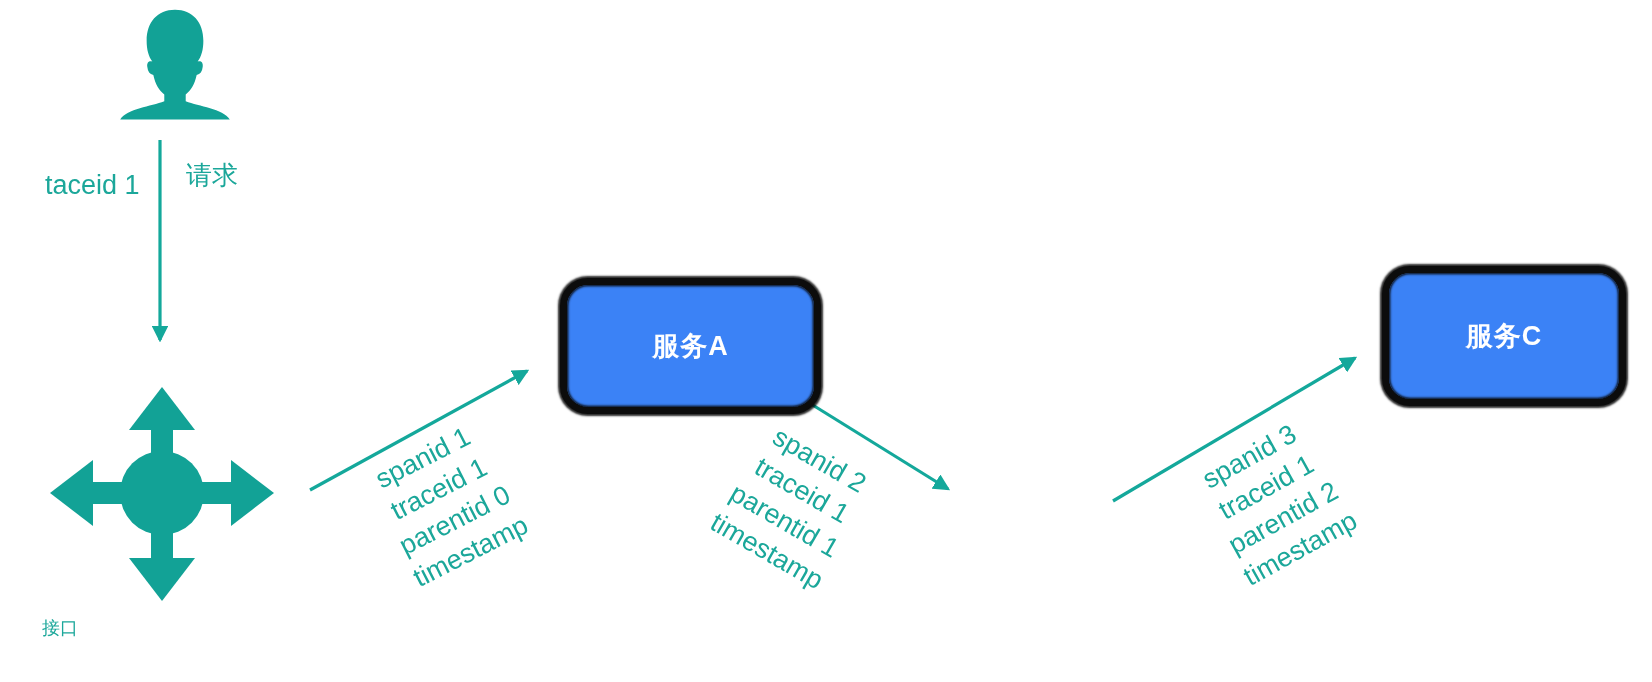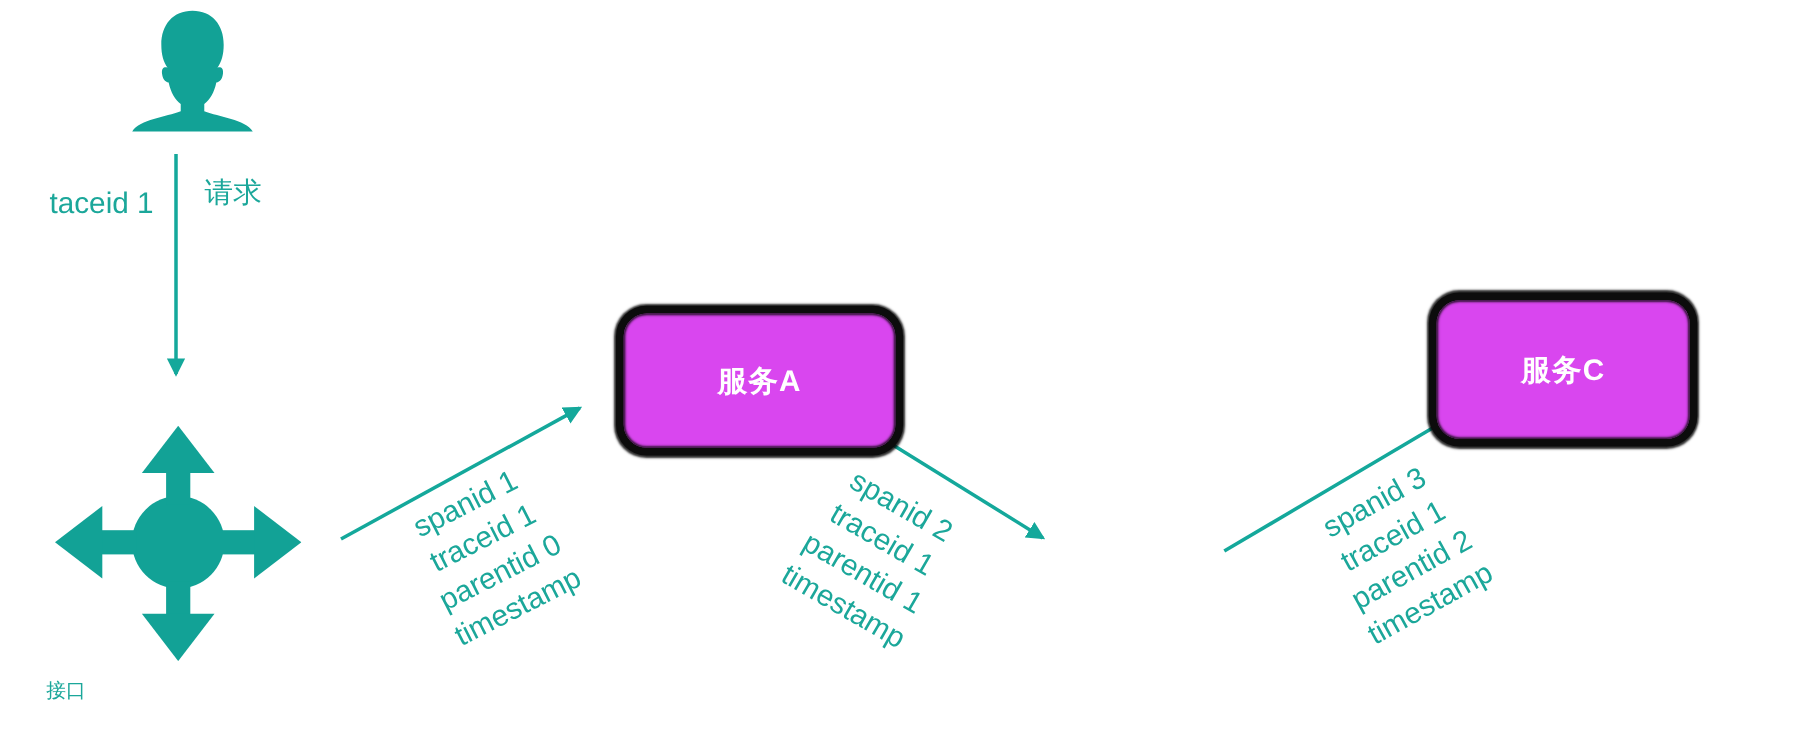--- a/index.html
+++ b/index.html
@@ -16,21 +16,21 @@
   
   .teal-label {
     color: #1ba79a;
     font-size: 27px;
     white-space: nowrap;
   }
 
   
   .service-box {
     position: absolute;
-    background: #d946ef;
+    background: #3b82f6;
     border: 7px solid #0c0c0c;
     border-radius: 28px;
     box-shadow: 0 0 2px 1.5px rgba(5,5,5,0.85), inset 0 0 2px 1.5px rgba(5,5,5,0.8);
     display: flex;
     align-items: center;
     justify-content: center;
   }
   .service-box .service-label {
     color: #ffffff;
     font-size: 27px;
@@ -107,21 +107,21 @@
     </g>
   </svg>
 
   <div class="abs teal-label" style="left:42px; top:616px; font-size:18px;">接口</div>
 
   <div class="service-box" style="left:560px; top:278px; width:247px; height:122px;">
     <span class="service-label">服务A</span>
   </div>
 
 
-  <div class="service-box" style="left:1299px; top:266px; width:230px; height:126px;">
+  <div class="service-box" style="left:1382px; top:266px; width:230px; height:126px;">
     <span class="service-label">服务C</span>
   </div>
 
   <div class="span-group" style="left:447px; top:505px; transform:translate(-50%,-50%) rotate(-27deg);">
     <div>spanid 1</div>
     <div>traceid 1</div>
     <div>parentid 0</div>
     <div>timestamp</div>
   </div>
 

